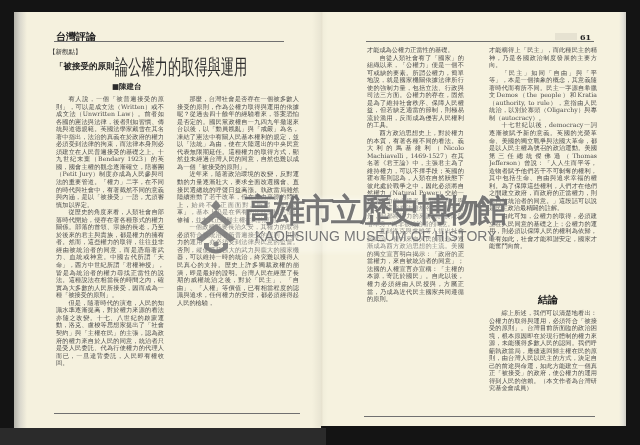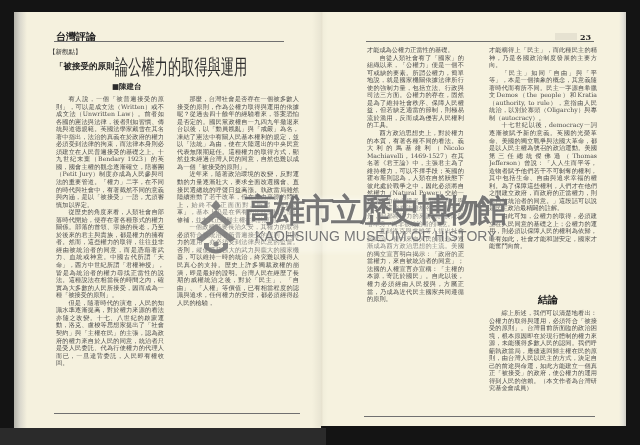--- a/index.html
+++ b/index.html
@@ -57,21 +57,21 @@
   <p>但是，隨著時代的演進，人民的知識水準逐漸提高，對於權力來源的看法亦隨之改變。十七、八世紀的啟蒙運動，洛克、盧梭等思想家提出了「社會契約」與「主權在民」的主張，認為政府的權力來自於人民的同意，統治者只是受人民委託、代為行使權力的代理人而已，一旦違背委託，人民即有權收回。</p>
 </div>
 <div class="abs col" style="left:177px;top:95px;width:122px;height:314px;">
   <p>那麼，台灣社會是否存在一個被多數人接受的原則，作為公權力取得與運用的依據呢？從過去四十餘年的經驗看來，答案恐怕是否定的。國民黨政權自一九四九年撤退來台以後，以「動員戡亂」與「戒嚴」為名，凍結了憲法中有關人民基本權利的規定，並以「法統」為由，使在大陸選出的中央民意代表無限期延任。這種權力的取得方式，顯然並未經過台灣人民的同意，自然也難以成為一個「被接受的原則」。</p>
   <p>近年來，隨著政治環境的改變，反對運動的力量逐漸壯大，要求全面改選國會、直接民選總統的呼聲日益高漲。執政當局雖然陸續推動了若干改革，但在權力來源的問題上，始終不願正面面對。所謂「憲政改革」，基本上仍是在舊有的法統架構下進行修補，並未真正回歸主權在民的原則。</p>
   <p>一個政權若要長治久安，其權力的取得必須符合被統治者所普遍接受的原則；其權力的運用，亦必須受到法律與民意的監督。否則，縱使憑藉強大的武力與龐大的國家機器，可以維持一時的統治，終究難以獲得人民真心的支持。歷史上許多獨裁政權的崩潰，即是最好的證明。台灣人民在經歷了長期的威權統治之後，對於「民主」、「自由」、「人權」等價值，已有相當程度的認識與追求，任何權力的安排，都必須經得起人民的檢驗，</p>
 </div>
 <div class="abs rule" style="left:54px;top:413px;width:246px;"></div>
 
 <div class="abs smudge"></div>
-<div class="abs page-number">23</div>
+<div class="abs page-number">61</div>
 <div class="abs rule" style="left:366px;top:41px;width:228px;"></div>
 
 <div class="abs col" style="left:367px;top:46px;width:97px;height:363px;">
   <p class="cont">才能成為公權力正當性的基礎。</p>
   <p>自從人類社會有了「國家」的組織以來，「公權力」便是一個不可或缺的要素。所謂公權力，簡單地說，就是國家機關依據法律所行使的強制力量，包括立法、行政與司法三方面。公權力的存在，固然是為了維持社會秩序、保障人民權益，但若缺乏適當的節制，則極易流於濫用，反而成為侵害人民權利的工具。</p>
   <p>西方政治思想史上，對於權力的本質，有著各種不同的看法。義大利的馬基維利（Nicolo Machiavelli，1469-1527）在其名著《君王論》中，主張君主為了維持權力，可以不擇手段；英國的霍布斯則認為，人類在自然狀態下彼此處於戰爭之中，因此必須將自然權力（Natural Power）交給一個強有力的主權者，以換取和平與安全。這些看法雖然各有其時代背景，但都將權力的來源歸諸於統治者本身，而非被統治者的同意。</p>
   <p>直到洛克與盧梭等人提出社會契約論，權力來自人民的觀念才逐漸成為西方政治思想的主流。美國的獨立宣言明白揭示：「政府的正當權力，來自被統治者的同意」；法國的人權宣言亦宣稱：「主權的本源，寄託於國民」。自此以後，權力必須經由人民授與，方屬正當，乃成為近代民主國家共同遵循的原則。</p>
 </div>
 <div class="abs col" style="left:489px;top:46px;width:108px;height:242px;">
   <p class="cont">才能稱得上「民主」，而此種民主的精神，乃是各國政治制度發展的主要方向。</p>

